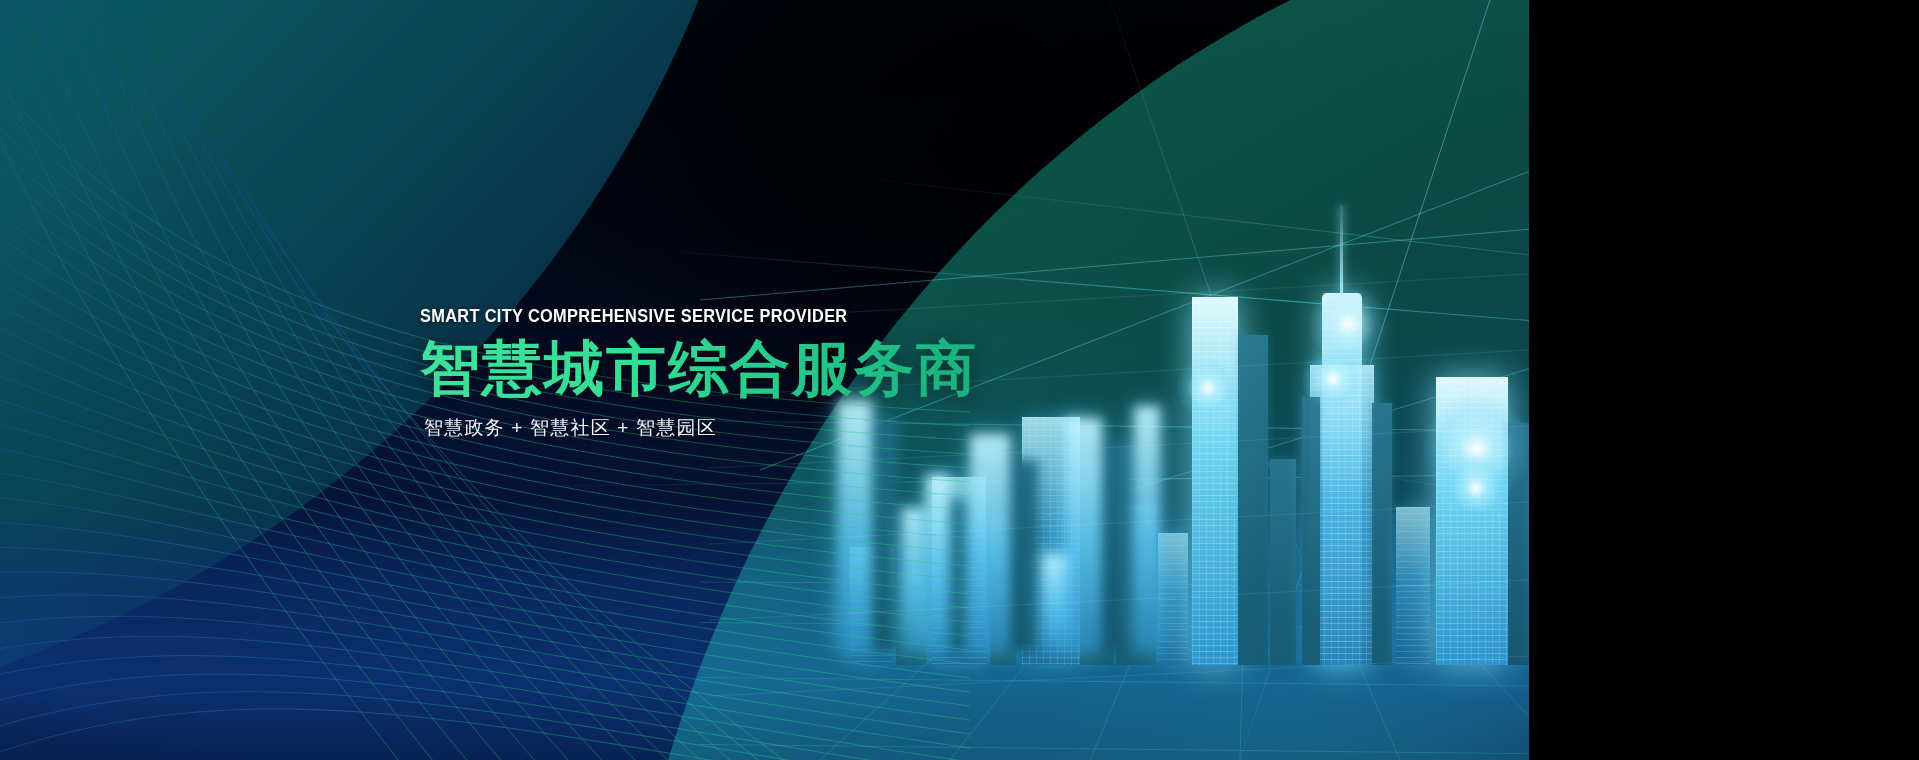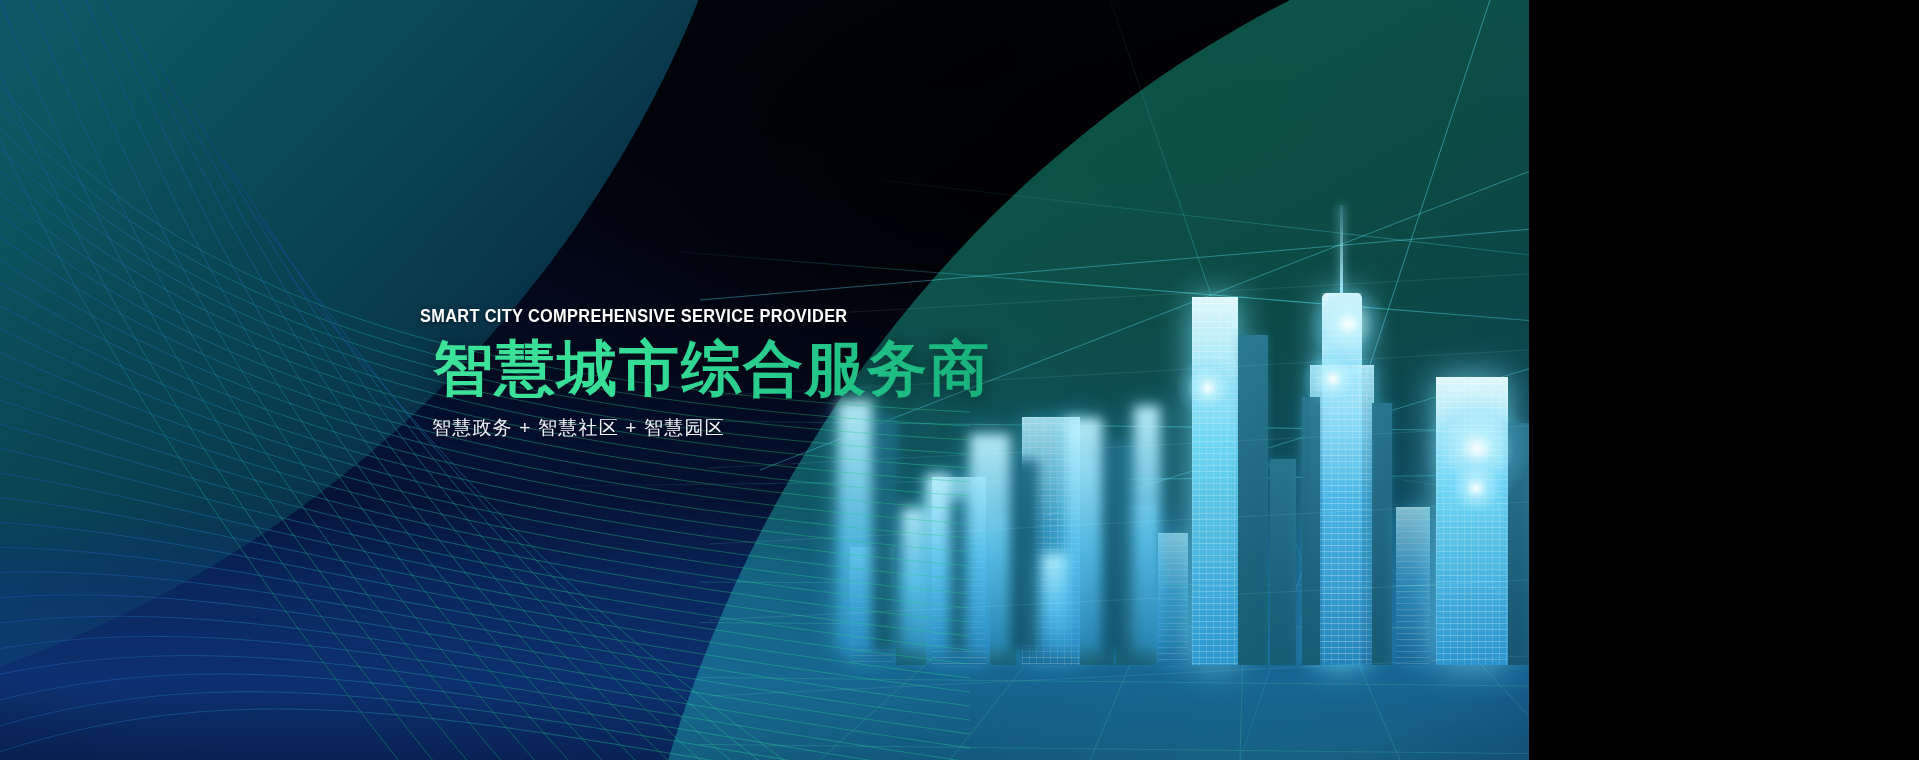--- a/index.html
+++ b/index.html
@@ -170,36 +170,36 @@
     white-space:nowrap;
     text-shadow:0 1px 6px rgba(0,0,0,0.6);
     margin:0 0 12px 0;
     line-height:1;
   }
   .headline{
     font-size:60px;
     font-weight:bold;
     line-height:1.08;
     letter-spacing:2px;
-    margin:0 0 16px 13px;
+    margin:0 0 16px 0;
     white-space:nowrap;
     background:linear-gradient(95deg,#3fe39b 0%,#35dd96 32%,#23c588 62%,#14a877 100%);
     -webkit-background-clip:text;
     background-clip:text;
     color:transparent;
     -webkit-text-fill-color:transparent;
     filter:drop-shadow(0 2px 10px rgba(0,0,0,0.45));
   }
   .tagline{
     font-size:19px;
     font-weight:500;
     letter-spacing:1.2px;
     color:#f2f7fb;
     white-space:nowrap;
-    margin:12px;
+    margin:4px;
     line-height:1;
     text-shadow:0 1px 6px rgba(0,0,0,0.55);
   }
 </style>
 </head>
 <body>
 
 <div class="banner">
 
   <div class="sky-base"></div>

